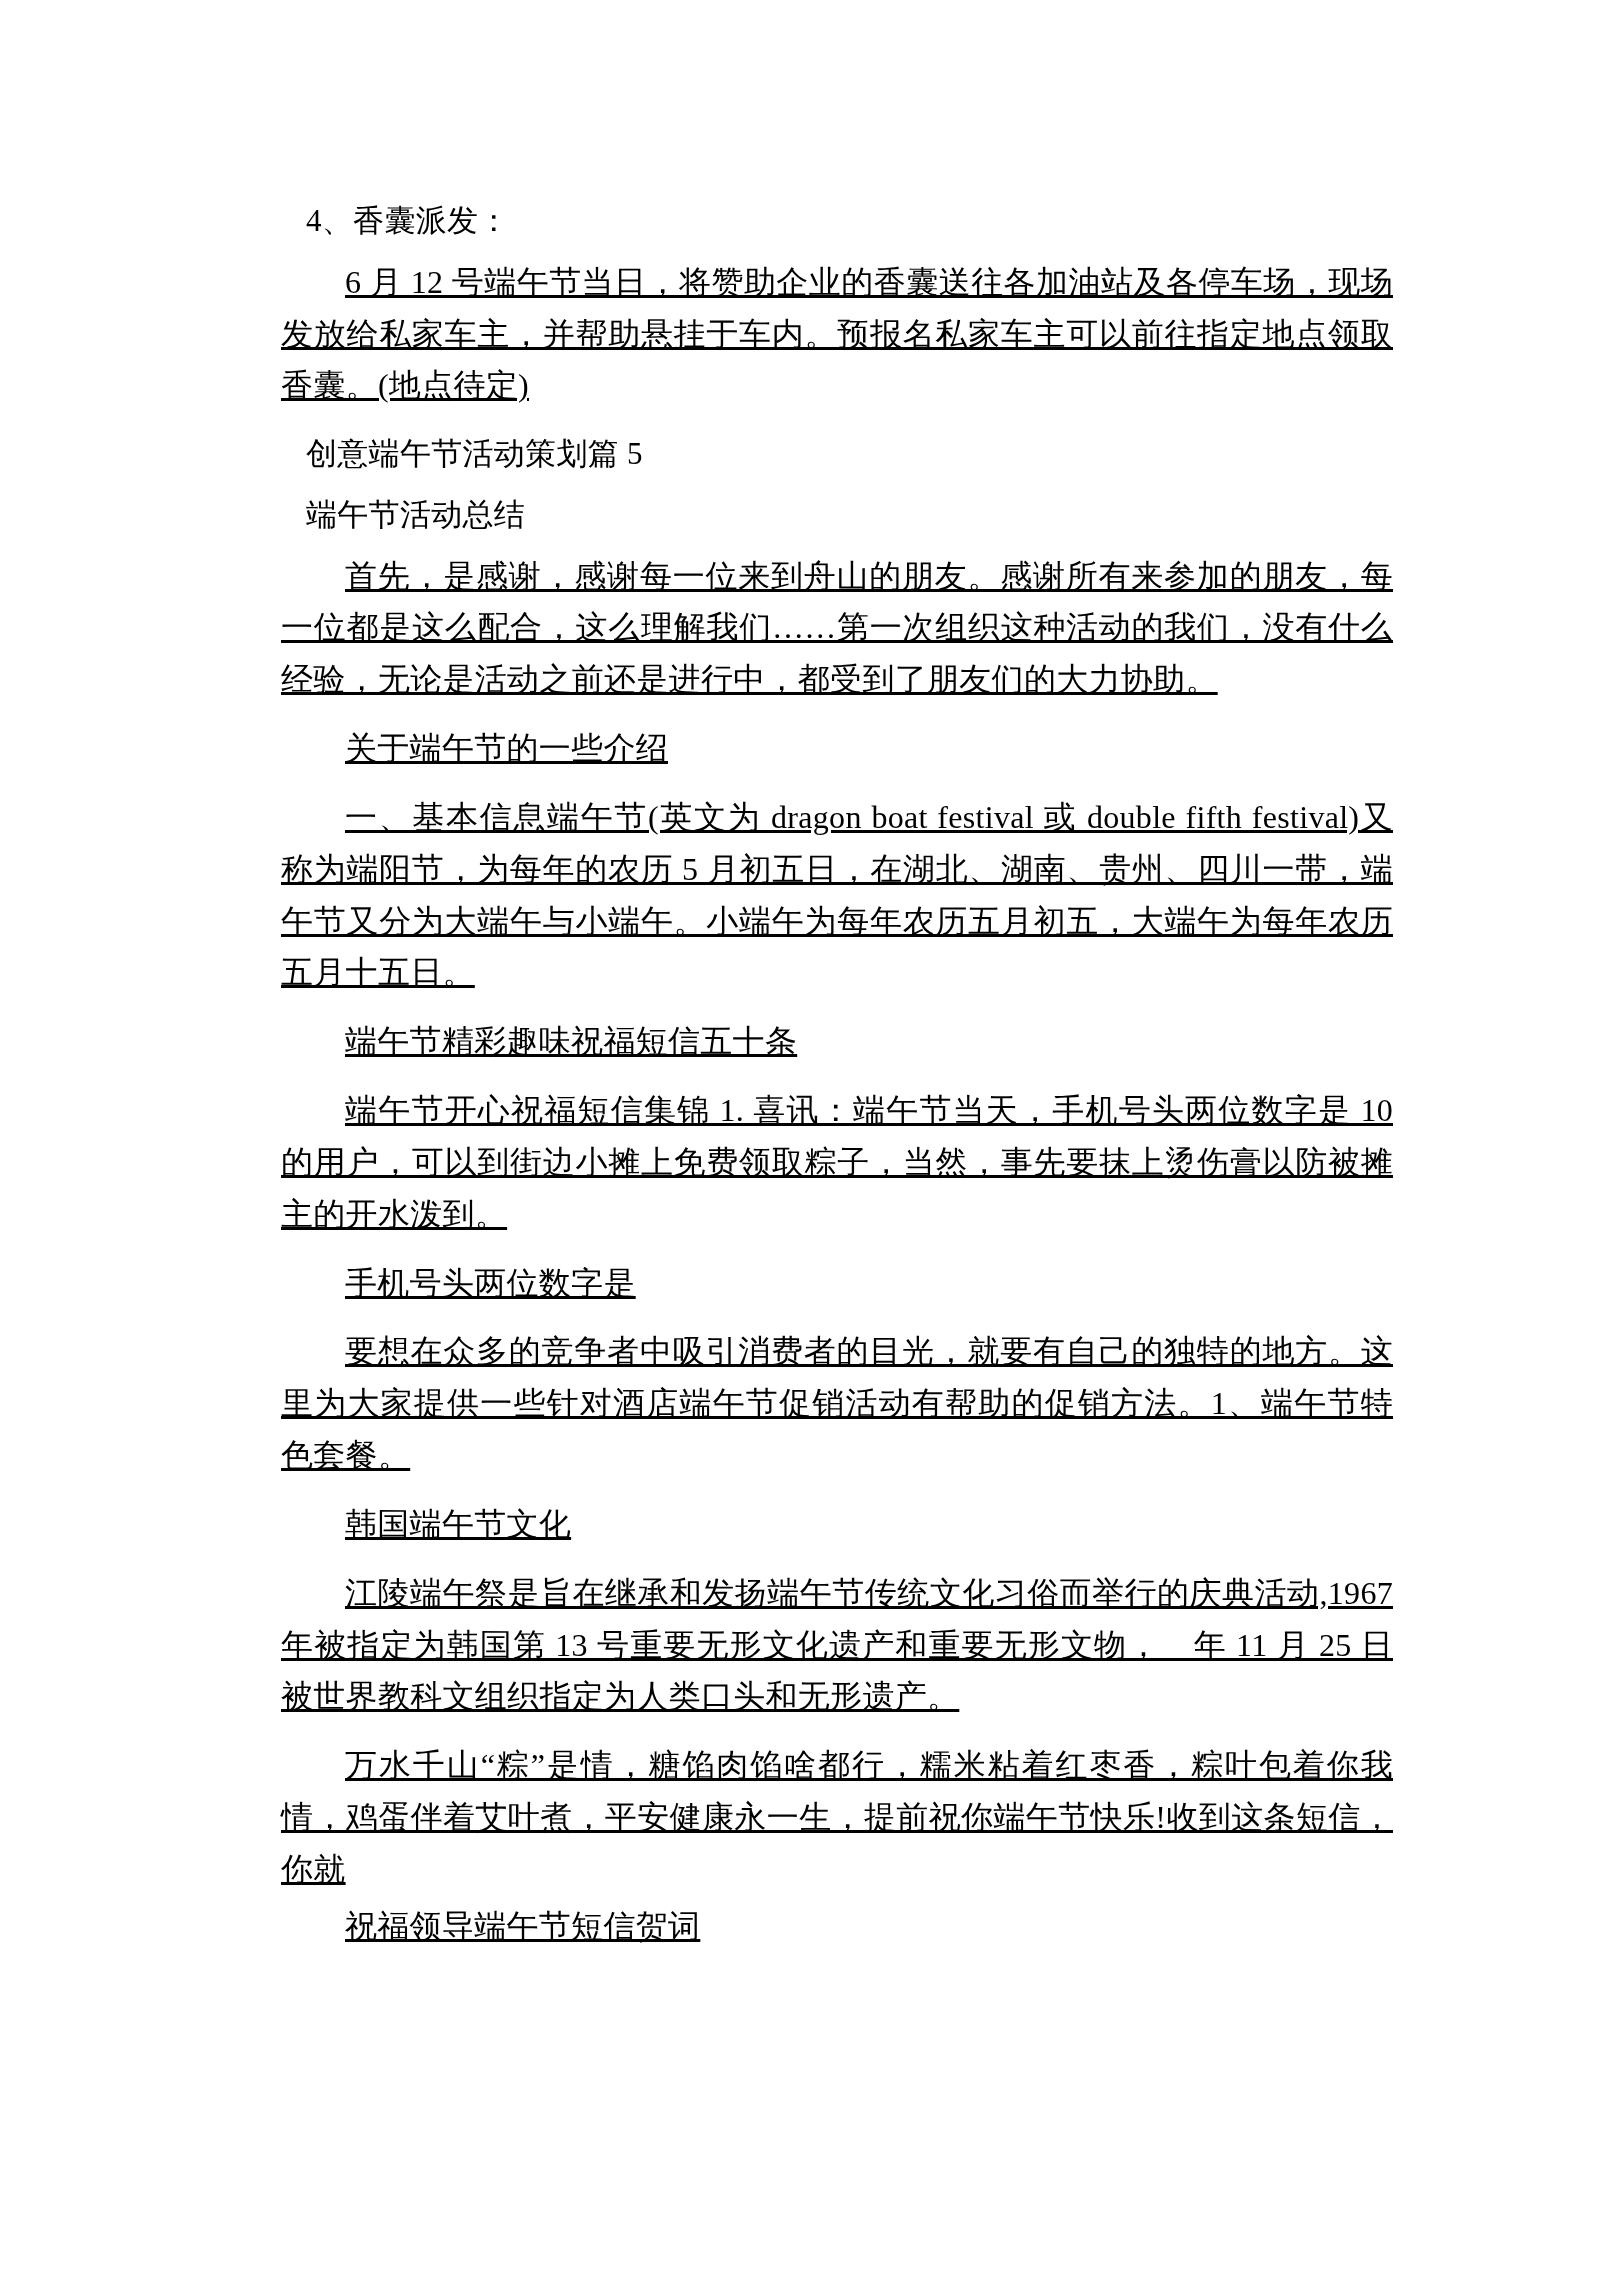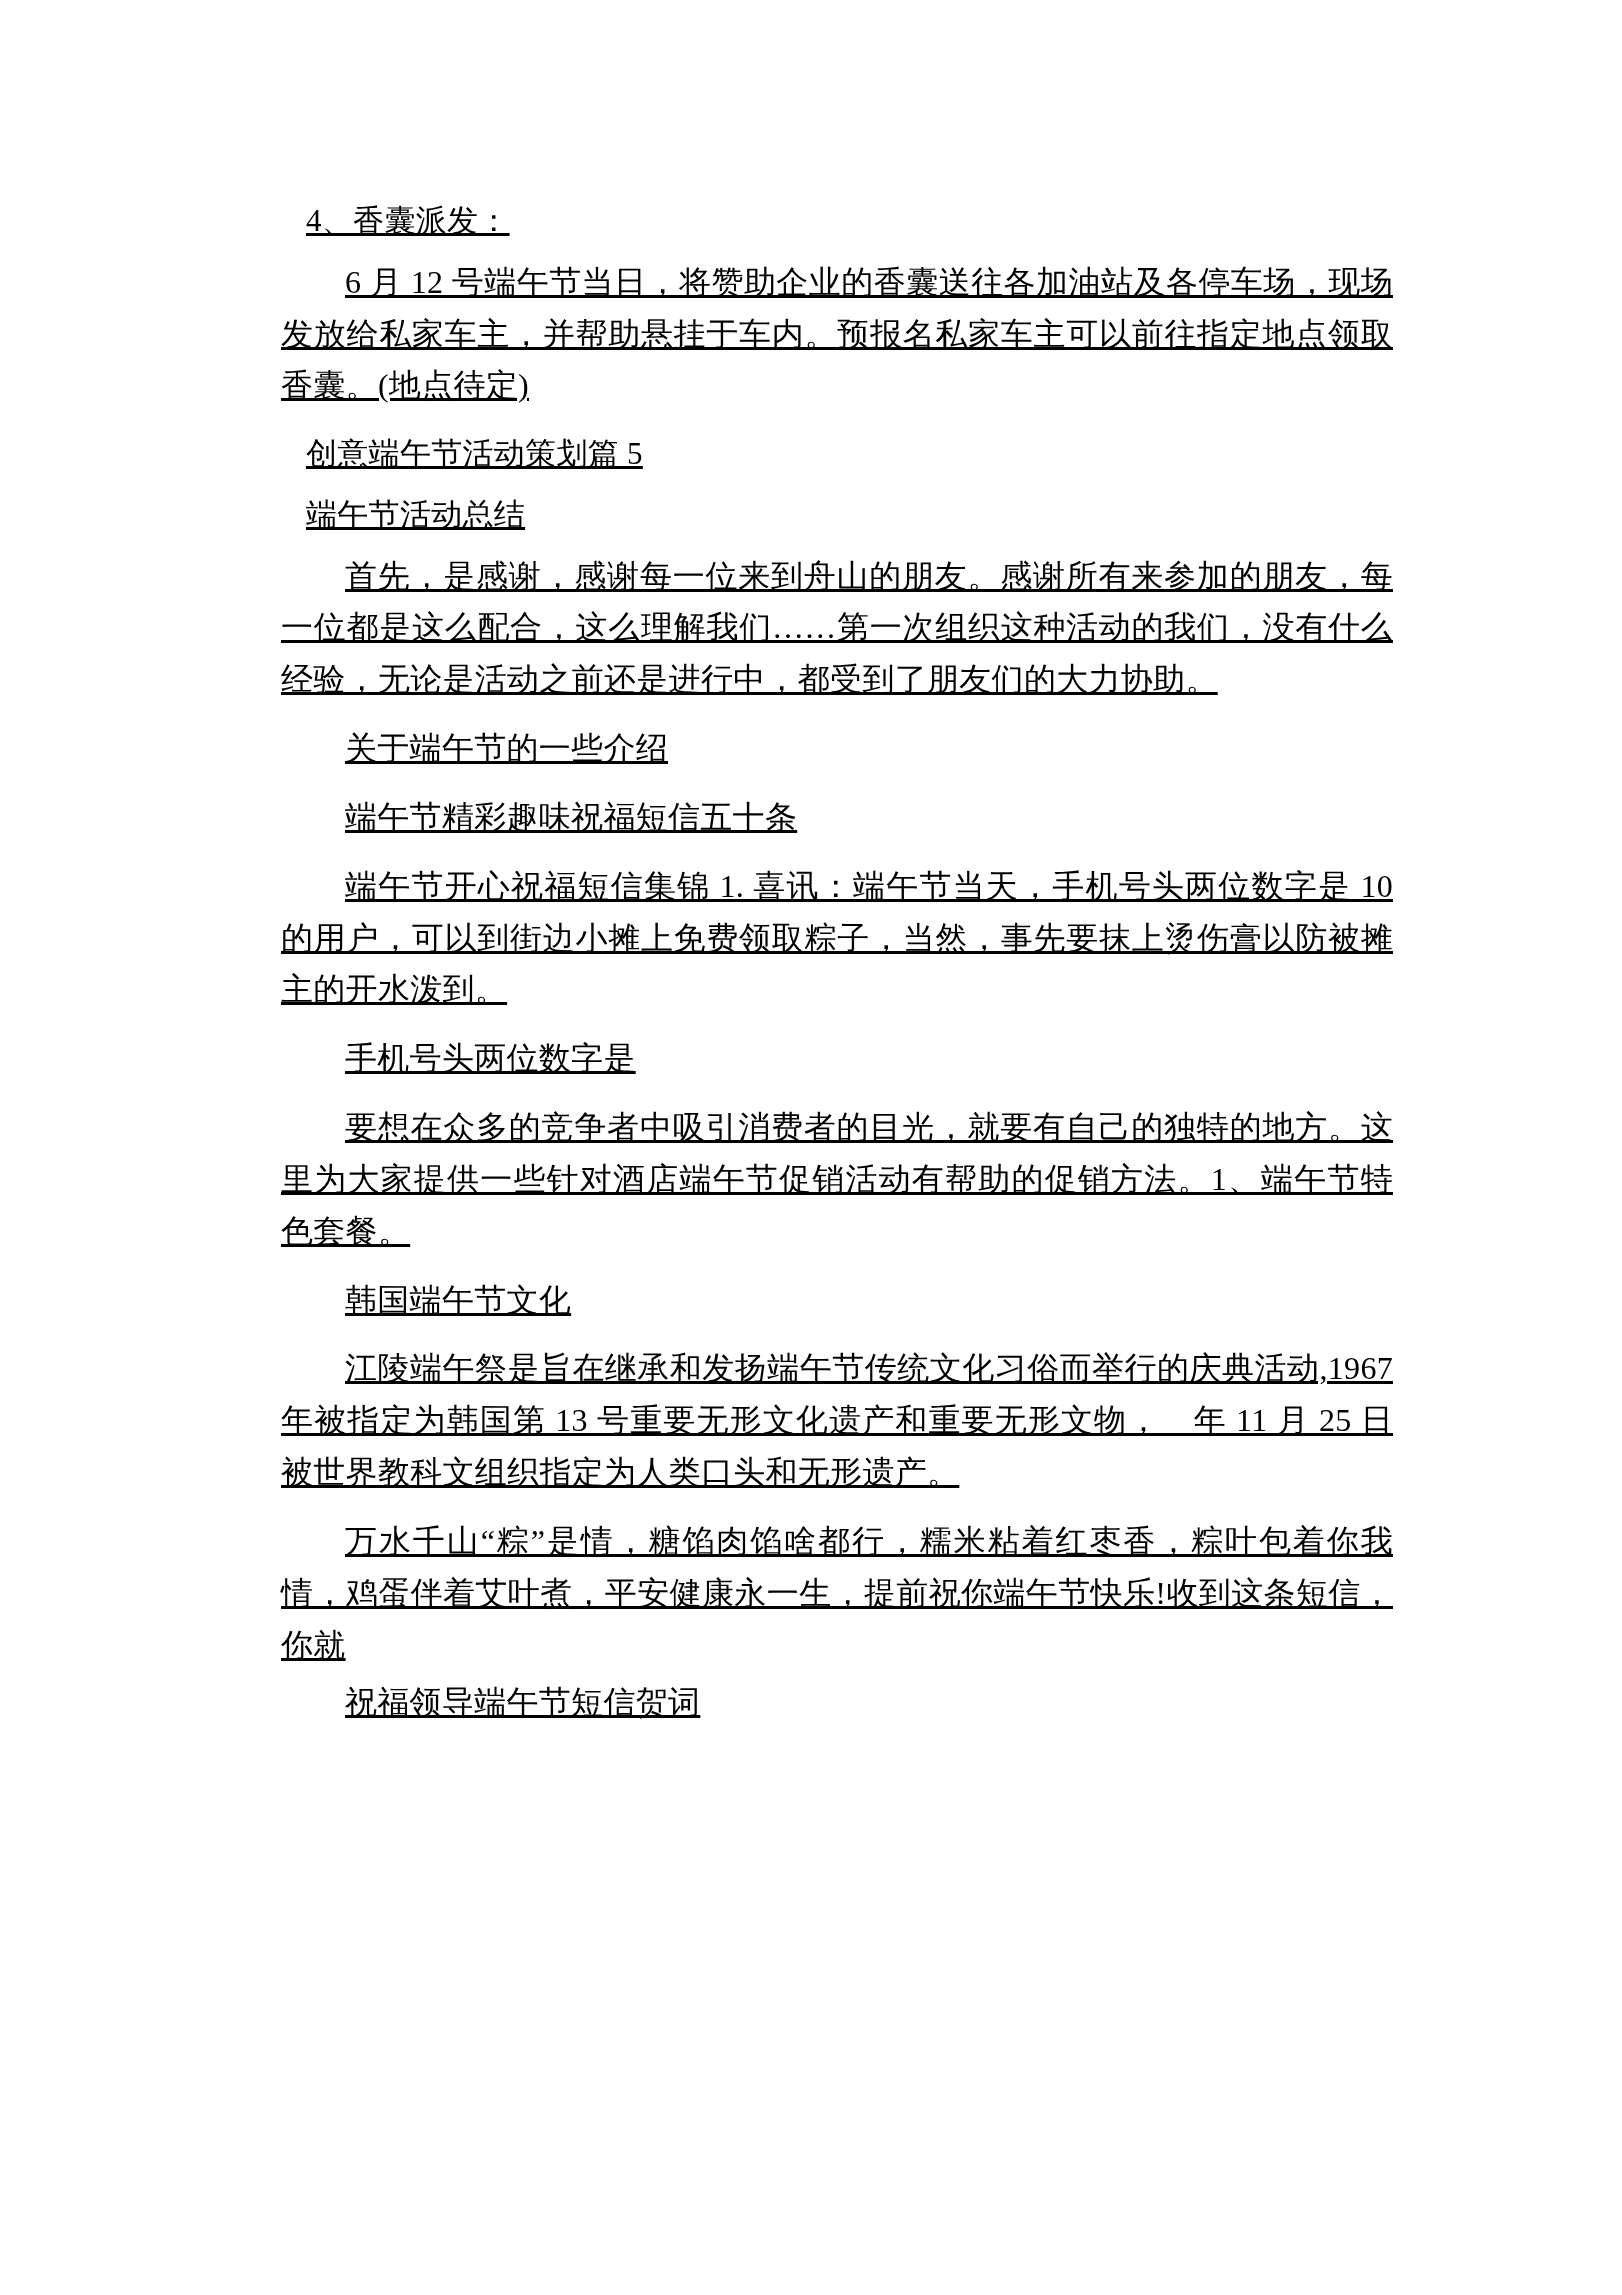--- a/index.html
+++ b/index.html
@@ -35,21 +35,20 @@
   .indent {
     text-indent: 2em;
     text-decoration: underline;
   }
   .heading {
     text-indent: 0;
     margin: 0 0 6.5px 0;
     padding-left: 25px;
     font-size: 31px;
     line-height: 1.62;
-    text-decoration: underline;
   }
   .gap-sm { margin-bottom: 10.5px; }
   .gap-md { margin-bottom: 17px; }
 </style>
 </head>
 <body>
 
 <div class="page">
   <div class="doc">
 
@@ -58,20 +57,21 @@
     <p class="indent gap-md">6 月 12 号端午节当日，将赞助企业的香囊送往各加油站及各停车场，现场发放给私家车主，并帮助悬挂于车内。预报名私家车主可以前往指定地点领取香囊。(地点待定)</p>
 
     <p class="heading gap-sm">创意端午节活动策划篇 5</p>
 
     <p class="heading gap-sm">端午节活动总结</p>
 
     <p class="indent gap-md">首先，是感谢，感谢每一位来到舟山的朋友。感谢所有来参加的朋友，每一位都是这么配合，这么理解我们……第一次组织这种活动的我们，没有什么经验，无论是活动之前还是进行中，都受到了朋友们的大力协助。</p>
 
     <p class="indent gap-md">关于端午节的一些介绍</p>
 
+    <p class="indent gap-md">一、基本信息端午节(英文为 dragon boat festival 或 double fifth festival)又称为端阳节，为每年的农历 5 月初五日，在湖北、湖南、贵州、四川一带，端午节又分为大端午与小端午。小端午为每年农历五月初五，大端午为每年农历五月十五日。</p>
 
     <p class="indent gap-md">端午节精彩趣味祝福短信五十条</p>
 
     <p class="indent gap-md">端午节开心祝福短信集锦 1. 喜讯：端午节当天，手机号头两位数字是 10 的用户，可以到街边小摊上免费领取粽子，当然，事先要抹上烫伤膏以防被摊主的开水泼到。</p>
 
     <p class="indent gap-md">手机号头两位数字是</p>
 
     <p class="indent gap-md">要想在众多的竞争者中吸引消费者的目光，就要有自己的独特的地方。这里为大家提供一些针对酒店端午节促销活动有帮助的促销方法。1、端午节特色套餐。</p>
 
     <p class="indent gap-md">韩国端午节文化</p>

